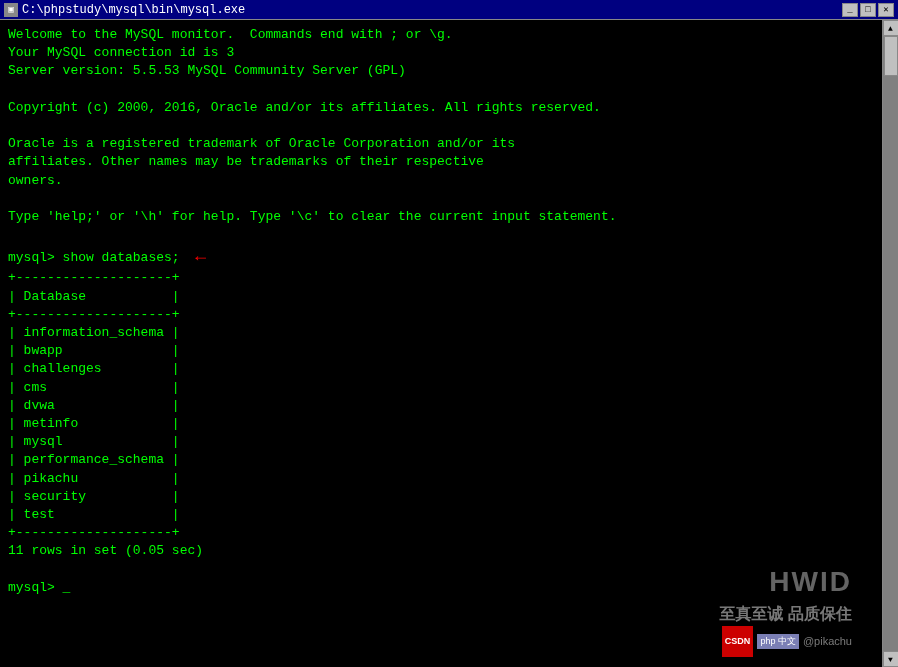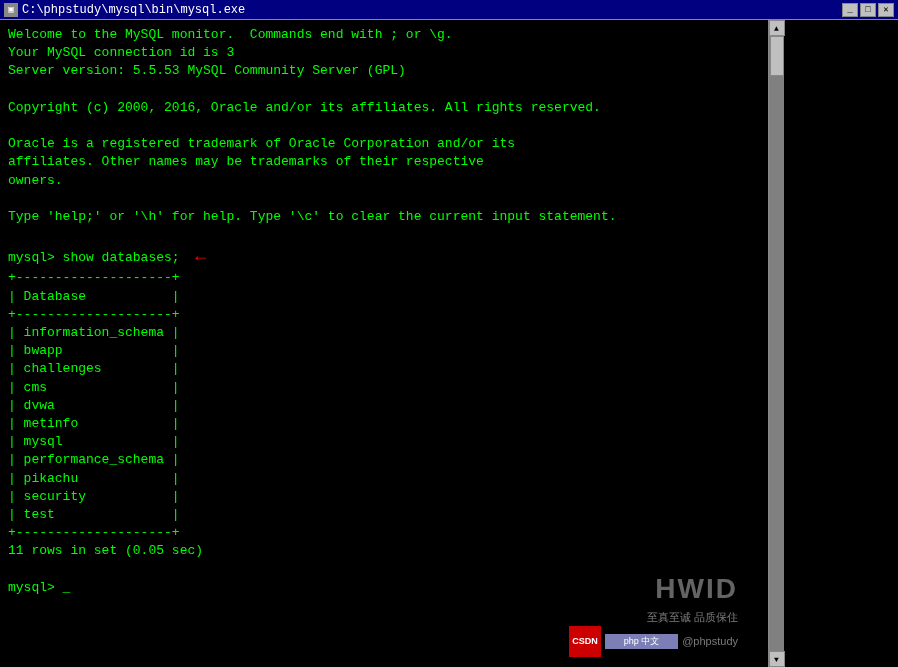--- a/index.html
+++ b/index.html
@@ -52,21 +52,21 @@
       align-items: center;
       justify-content: center;
       color: #000;
       cursor: pointer;
       font-family: 'Courier New', monospace;
     }
 
     
     .window-outer {
       display: flex;
-      width: 784px;
+      width: 898px;
       height: 647px;
       background: #000;
     }
 
     
     .terminal {
       flex: 1;
       background: #000;
       color: #00ff00;
       font-size: 13px;
@@ -139,41 +139,42 @@
       letter-spacing: 2px;
     }
     .watermark-sub {
       display: flex;
       flex-direction: column;
       align-items: flex-end;
       gap: 1px;
     }
     .watermark-text1 {
       color: rgba(200, 200, 200, 0.6);
-      font-size: 11px;
-      font-family: Arial, sans-serif;
+      font-size: 16px;
+      font-family: Arial, sans-serif;
+      font-weight: bold;
     }
     .watermark-badges {
       display: flex;
       align-items: center;
       gap: 4px;
     }
     .csdn-badge {
       background: #c00;
       color: #fff;
       font-size: 9px;
       padding: 9px 3px;
       font-family: Arial, sans-serif;
       font-weight: bold;
     }
     .php-badge {
       background: #7b7fb5;
       color: #fff;
       font-size: 9px;
-      padding: 1px 19px;
+      padding: 1px 3px;
       font-family: Arial, sans-serif;
     }
     .watermark-user {
       color: rgba(200, 200, 200, 0.6);
       font-size: 11px;
       font-family: Arial, sans-serif;
     }
   </style>
 </head>
 <body>
@@ -226,21 +227,21 @@
 
 mysql&gt; _
 </pre>
       <div class="watermark">
       <div class="watermark-hwid">HWID</div>
       <div class="watermark-sub">
         <div class="watermark-text1">至真至诚 品质保住</div>
         <div class="watermark-badges">
           <span class="csdn-badge">CSDN</span>
           <span class="php-badge">php 中文</span>
-          <span class="watermark-user">@phpstudy</span>
+          <span class="watermark-user">@pikachu</span>
         </div>
       </div>
     </div>
   </div>
 
   <div class="scrollbar">
     <div class="scroll-arrow">▲</div>
     <div class="scroll-track">
       <div class="scroll-thumb"></div>
     </div>

